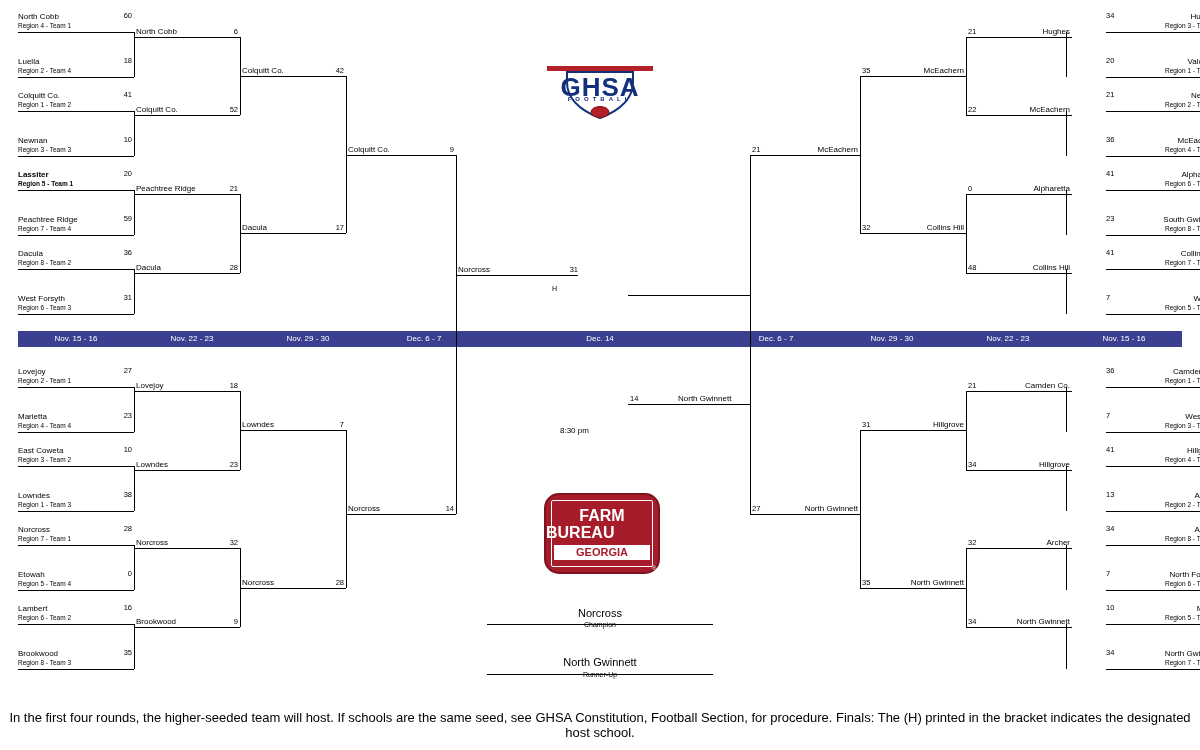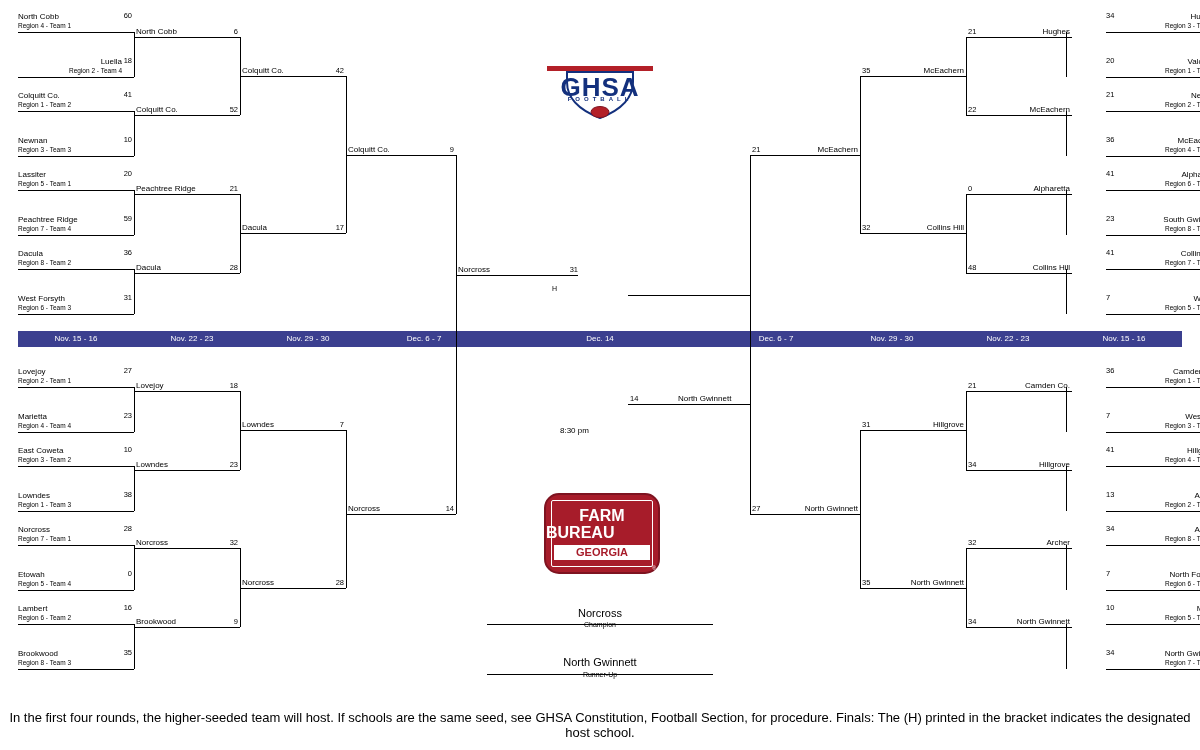--- a/index.html
+++ b/index.html
@@ -117,39 +117,39 @@
       <div class="datecell" style="left: 1066px; width: 116px;">Nov. 15 - 16</div>
     </div>
 
   <div id="bracket">
       <div class="team" style="left: 18px; top: 12px; width: 112px;">
         <div class="nm">North Cobb</div>
         <div class="rg">Region 4 - Team 1</div>
       </div>
       <div class="score" style="left: 112px; top: 11px; width: 20px;">60</div>
       <div class="ln h" style="left: 18px; top: 32px; width: 116px;"></div>
-      <div class="team" style="left: 10px; top: 57px; width: 112px; text-align: right;">
+      <div class="team" style="left: 18px; top: 57px; width: 112px;">
         <div class="nm">Luella</div>
         <div class="rg">Region 2 - Team 4</div>
       </div>
       <div class="score" style="left: 112px; top: 56px; width: 20px;">18</div>
       <div class="ln h" style="left: 18px; top: 77px; width: 116px;"></div>
       <div class="team" style="left: 18px; top: 91px; width: 112px;">
         <div class="nm">Colquitt Co.</div>
         <div class="rg">Region 1 - Team 2</div>
       </div>
       <div class="score" style="left: 112px; top: 90px; width: 20px;">41</div>
       <div class="ln h" style="left: 18px; top: 111px; width: 116px;"></div>
       <div class="team" style="left: 18px; top: 136px; width: 112px;">
         <div class="nm">Newnan</div>
         <div class="rg">Region 3 - Team 3</div>
       </div>
       <div class="score" style="left: 112px; top: 135px; width: 20px;">10</div>
       <div class="ln h" style="left: 18px; top: 156px; width: 116px;"></div>
-      <div class="team" style="left: 18px; top: 170px; width: 112px;">
+      <div class="team" style="left: 18px; top: 170px; width: 112px; font-weight: bold;">
         <div class="nm">Lassiter</div>
         <div class="rg">Region 5 - Team 1</div>
       </div>
       <div class="score" style="left: 112px; top: 169px; width: 20px;">20</div>
       <div class="ln h" style="left: 18px; top: 190px; width: 116px;"></div>
       <div class="team" style="left: 18px; top: 215px; width: 112px;">
         <div class="nm">Peachtree Ridge</div>
         <div class="rg">Region 7 - Team 4</div>
       </div>
       <div class="score" style="left: 112px; top: 214px; width: 20px;">59</div>

